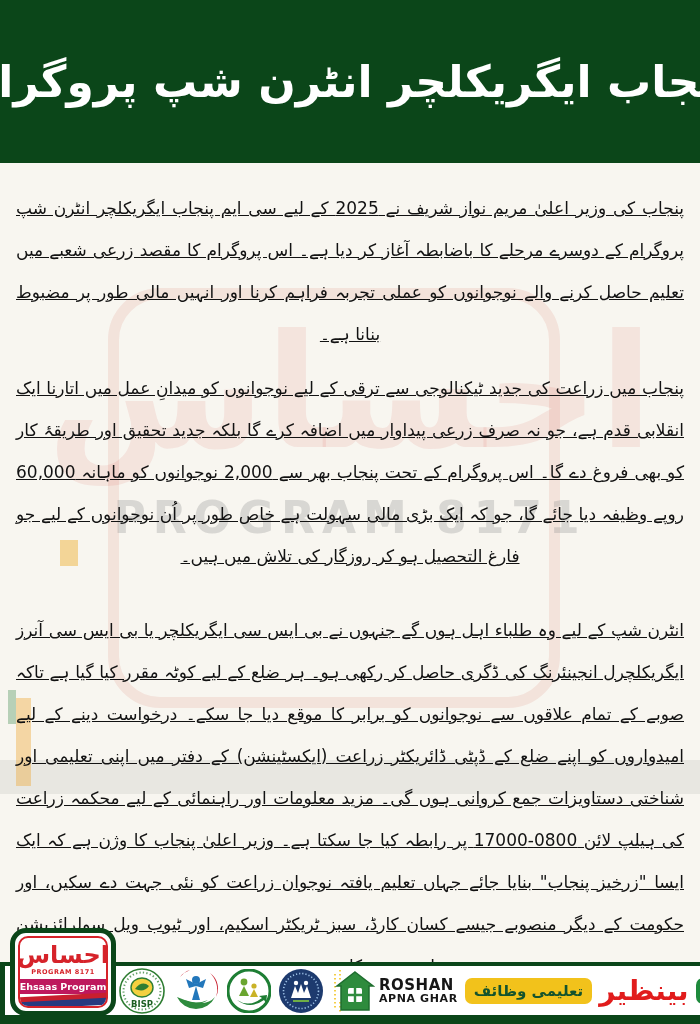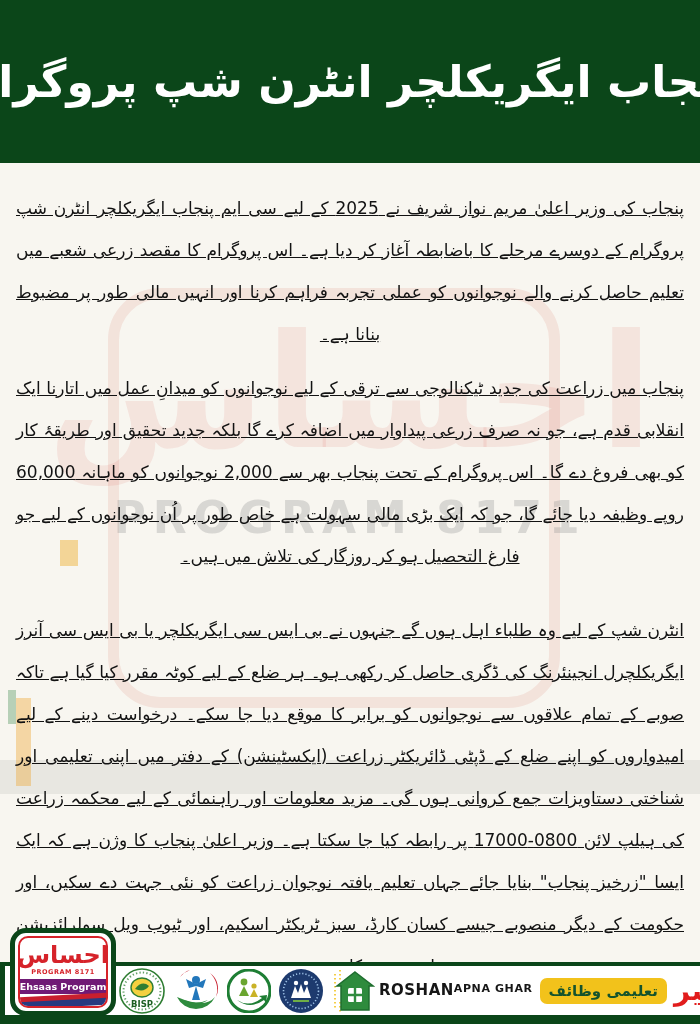--- a/index.html
+++ b/index.html
@@ -65,21 +65,21 @@
   .footer-strip {
     position:absolute; left:0; right:0; bottom:0; height:62px;
     background:#ffffff; z-index:2;
     border-top:4px solid #0b4619; border-bottom:9px solid #0b4619;
     border-left:5px solid #0b4619;
     display:flex; align-items:center; gap:7px;
     padding:2px 4px 2px 114px;
   }
   .logo-circ { flex:0 0 auto; display:block; }
   .roshan { display:flex; align-items:center; gap:4px; flex:0 0 auto; }
-  .roshan-text { display:flex; flex-direction:row; line-height:1; }
+  .roshan-text { display:flex; flex-direction:column; line-height:1; }
   .roshan-text .l1 { font-size:15px; font-weight:800; color:#161616; letter-spacing:0.5px; }
   .roshan-text .l2 { font-size:11px; font-weight:800; color:#161616; letter-spacing:0.6px;text-align:right; }
   .badge {
     flex:0 0 auto; direction:rtl; font-weight:bold; font-size:15px;
     padding:4px 9px; border-radius:7px; line-height:1.2; white-space:nowrap;
   }
   .badge-yellow { background:#f2c21b; color:#14532d; }
   .badge-green  { background:#1e8a3c; color:#ffffff; }
   .benazir-word {
     flex:0 0 auto; direction:rtl; color:#e11c1c; font-weight:bold;
@@ -98,21 +98,21 @@
   }
   .ehsaas-urdu {
     color:#d6232a; font-weight:bold; font-size:24px; line-height:1;
     margin-top:5px; direction:rtl;
   }
   .ehsaas-program {
     color:#d6232a; font-weight:bold; font-size:6.5px; letter-spacing:0.5px;
     margin-top:1px;
   }
   .ehsaas-pill {
-    margin-top:3px; background:#701a75; color:#ffffff; font-size:9.5px;
+    margin-top:3px; background:#be185d; color:#ffffff; font-size:9.5px;
     font-weight:bold; padding:2px 8px; border-radius:9px; white-space:nowrap;
   }
   .ehsaas-stripes { position:absolute; bottom:0; left:0; right:0; height:12px; }
   .stripe-red  { position:absolute; bottom:4px; left:-4px; right:-4px; height:7px;
     background:#c81f2e; transform:rotate(-3deg); }
   .stripe-navy { position:absolute; bottom:-1px; left:-4px; right:-4px; height:7px;
     background:#273a80; transform:rotate(-3deg); }
 </style>
 </head>
 <body>

